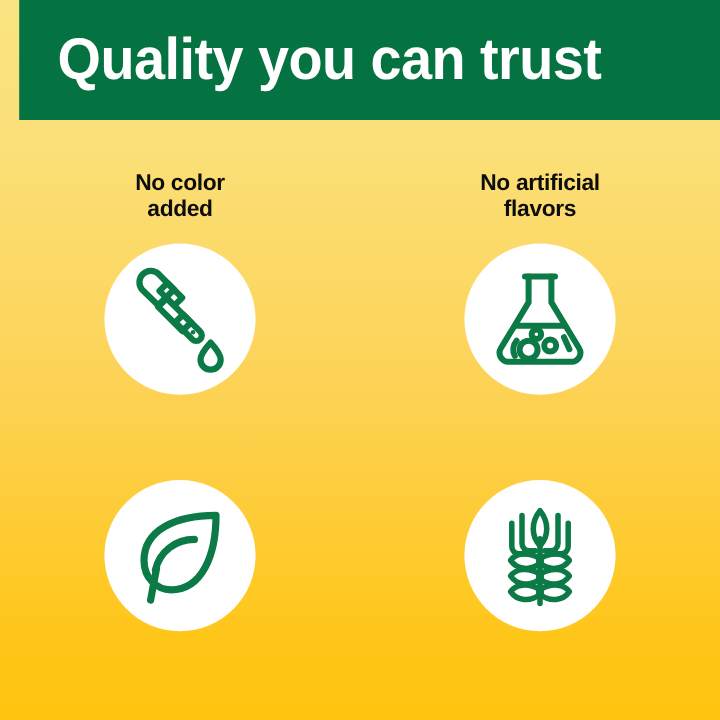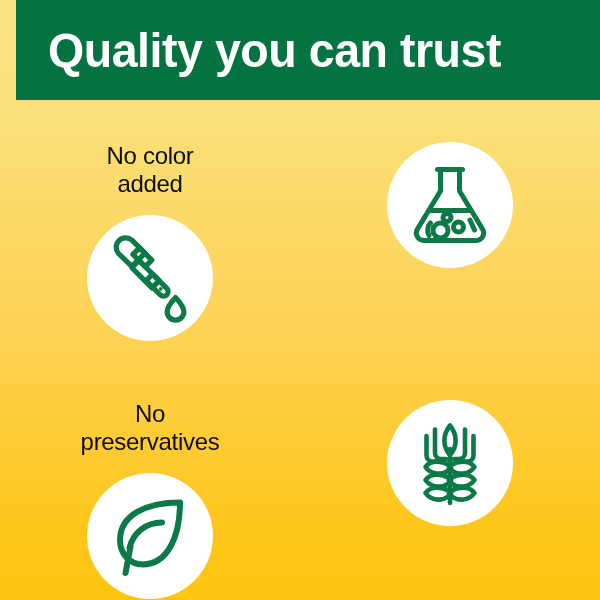--- a/index.html
+++ b/index.html
@@ -65,22 +65,22 @@
     justify-content: flex-start;
     padding-top: 42px;
     box-sizing: border-box;
   }
   .feature-cell.row2 {
     padding-top: 50px;
   }
   .feature-label {
     color: #0D0D0D;
     font-family: "Liberation Sans", sans-serif;
-    font-size: 24px;
-    font-weight: normal;
+    font-size: 19px;
+    font-weight: bold;
     line-height: 1.18;
     text-align: center;
     letter-spacing: -0.3px;
     max-width: 230px;
     margin: 0 0 16px 0;
     white-space: pre-line;
   }
   .icon-circle {
     width: 126px;
     height: 126px;
@@ -122,20 +122,22 @@
 
             <circle cx="58.8" cy="58.8" r="1.9" fill="#0B7A46" stroke="none"></circle>
 
             <path d="M73.5 67.5 c0 0 -8.4 9.0 -8.4 14.2 a8.4 8.4 0 0 0 16.8 0 c0 -5.2 -8.4 -14.2 -8.4 -14.2 Z"></path>
           </g>
         </svg>
       </div>
     </div>
 
     <div class="feature-cell">
+      <div class="feature-label">No artificial
+flavors</div>
       <div class="icon-circle">
         <svg width="96" height="96" viewBox="0 0 96 96" fill="none">
           <g stroke="#0B7A46" stroke-width="5" stroke-linecap="round" stroke-linejoin="round" fill="none">
 
             <path d="M35.5 12.5 L60.5 12.5"></path>
 
             <path d="M38.5 12.5 L38.5 34.0 L15.5 72.0 a7.5 7.5 0 0 0 6.4 11.5 L74.1 83.5 a7.5 7.5 0 0 0 6.4 -11.5 L57.5 34.0 L57.5 12.5"></path>
 
             <path d="M27.6 53.5 L68.4 53.5"></path>
 
@@ -145,22 +147,20 @@
 
             <path d="M28.5 66.0 a11 11 0 0 0 -1.5 12.5"></path>
 
             <path d="M68.0 63.0 L72.5 73.0"></path>
           </g>
         </svg>
       </div>
     </div>
 
     <div class="feature-cell row2">
-      <div class="feature-label">No
-preservatives</div>
       <div class="icon-circle">
         <svg width="96" height="96" viewBox="0 0 96 96" fill="none">
           <g stroke="#0B7A46" stroke-width="6" stroke-linecap="round" stroke-linejoin="round" fill="none">
 
             <path d="M78.0 14.5 C44.0 14.5 18.0 27.0 18.0 52.0 C18.0 66.5 28.5 76.5 40.5 76.5 C66.0 76.5 78.0 48.0 78.0 14.5 Z"></path>
 
             <path d="M60.0 34.5 C44.5 34.5 31.0 44.5 27.5 60.0"></path>
 
             <path d="M28.5 58.5 L23.5 85.0"></path>
           </g>

